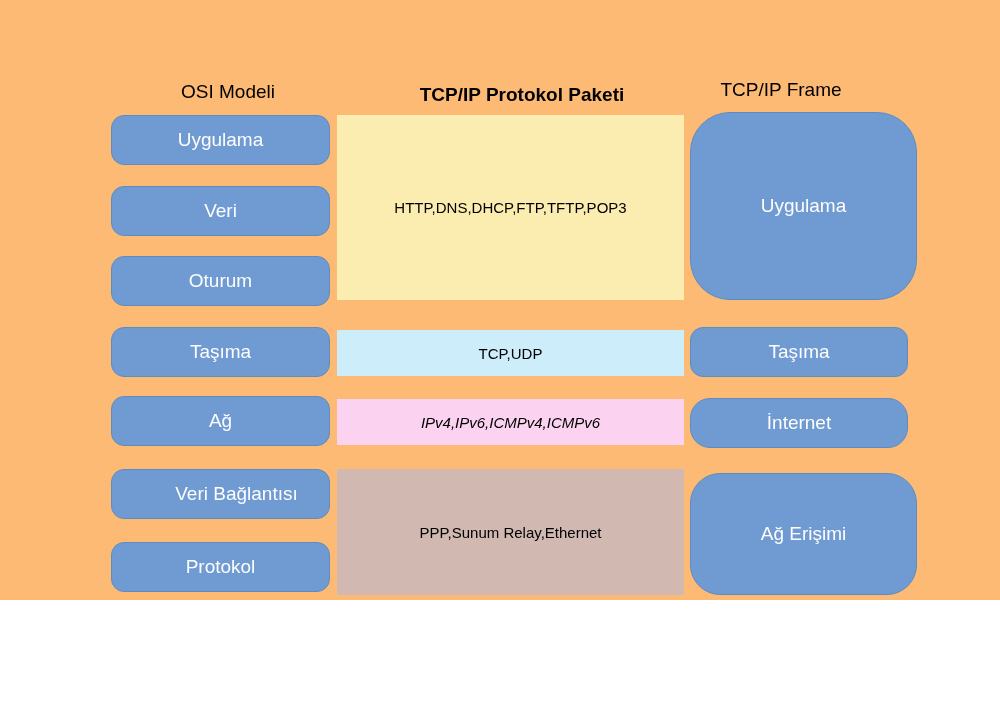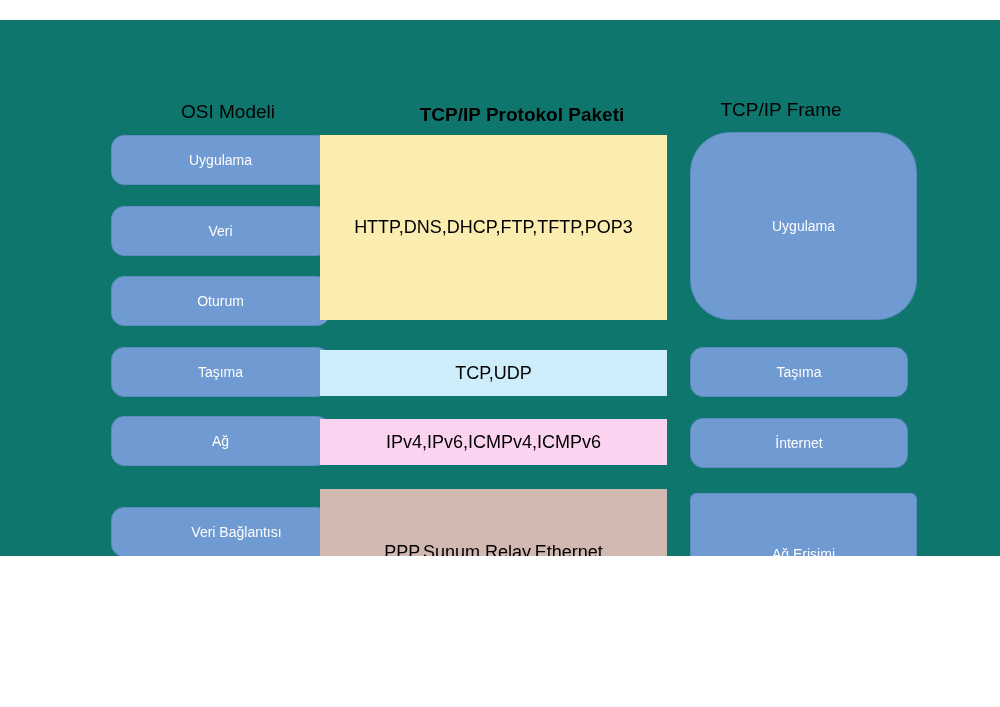--- a/index.html
+++ b/index.html
@@ -4,79 +4,78 @@
 <style>
   html, body {
     margin: 0;
     padding: 0;
     background: #ffffff;
     font-family: "Liberation Sans", sans-serif;
   }
   .canvas {
     position: relative;
     width: 1000px;
-    height: 536px;
-    background: #0f766e;
+    height: 600px;
+    background: #fdba74;
     overflow: hidden;
-    margin-top: 20px;
   }
   .hdr {
     position: absolute;
     width: 300px;
     text-align: center;
     font-size: 19px;
     color: #000000;
     white-space: nowrap;
   }
   #hdr-osi      { left: 78px;  top: 81px; }
   #hdr-proto    { left: 372px; top: 84px; font-weight: bold; }
   #hdr-tcpip    { left: 631px; top: 79px; }
 
   .layer {
     position: absolute;
     box-sizing: border-box;
     background: #6F9AD2;
     border: 1.5px solid #5E8CC0;
     border-radius: 13px;
     color: #FDFDFD;
-    font-size: 14px;
+    font-size: 19px;
     display: flex;
     align-items: center;
     justify-content: center;
     white-space: nowrap;
   }
   .osi-box { left: 111px; width: 219px; height: 50px; }
   #osi-0 { top: 115px; }
   #osi-1 { top: 186px; }
   #osi-2 { top: 256px; }
   #osi-3 { top: 327px; }
   #osi-4 { top: 396px; }
-  #osi-5 { top: 487px; padding-left: 32px; }
+  #osi-5 { top: 469px; padding-left: 32px; }
   #osi-6 { top: 542px; }
 
   .proto {
     position: absolute;
-    left: 320px;
+    left: 337px;
     width: 347px;
     display: flex;
     align-items: center;
     justify-content: center;
-    font-size: 18px;
+    font-size: 15px;
     color: #000000;
     white-space: nowrap;
   }
   #proto-0 { top: 115px; height: 185px; background: #FBECB0; }
   #proto-1 { top: 330px; height: 46px;  background: #CEEDFB; }
-  #proto-2 { top: 399px; height: 46px;  background: #FBD2F0; }
+  #proto-2 { top: 399px; height: 46px;  background: #FBD2F0; font-style: italic; }
   #proto-3 { top: 469px; height: 126px; background: #D1B9B2; }
 
   #tcp-0 { left: 690px; top: 112px; width: 227px; height: 188px; border-radius: 40px; }
   #tcp-1 { left: 690px; top: 327px; width: 218px; height: 50px;  border-radius: 13px; }
-  #tcp-2 { left: 690px; top: 398px; width: 218px; height: 50px;  border-radius: 13px; }
-  #tcp-3 { left: 690px; top: 473px; width: 227px; height: 122px; border-radius: 6px; }
+  #tcp-2 { left: 690px; top: 398px; width: 218px; height: 50px;  border-radius: 20px; }
+  #tcp-3 { left: 690px; top: 473px; width: 227px; height: 122px; border-radius: 30px; }
 </style>
 </head>
 <body>
 
 <div class="canvas">
 
   <div class="hdr" id="hdr-osi">OSI Modeli</div>
   <div class="hdr" id="hdr-proto">TCP/IP Protokol Paketi</div>
   <div class="hdr" id="hdr-tcpip">TCP/IP Frame</div>
 

